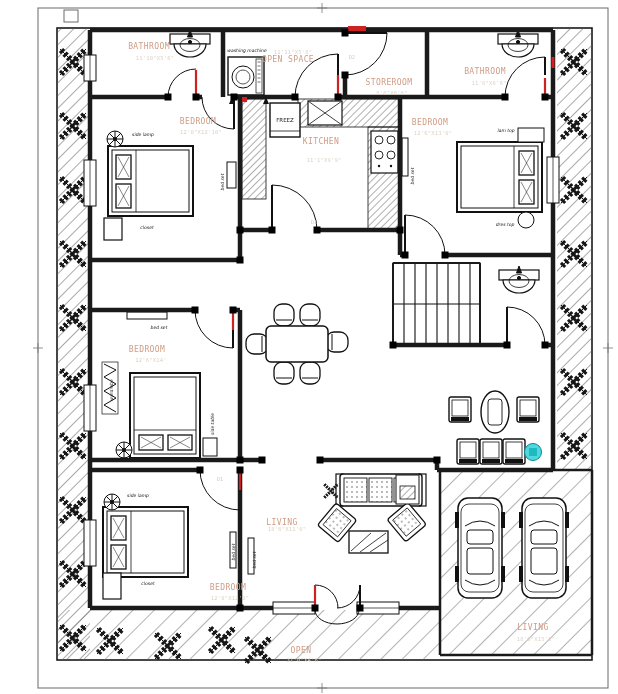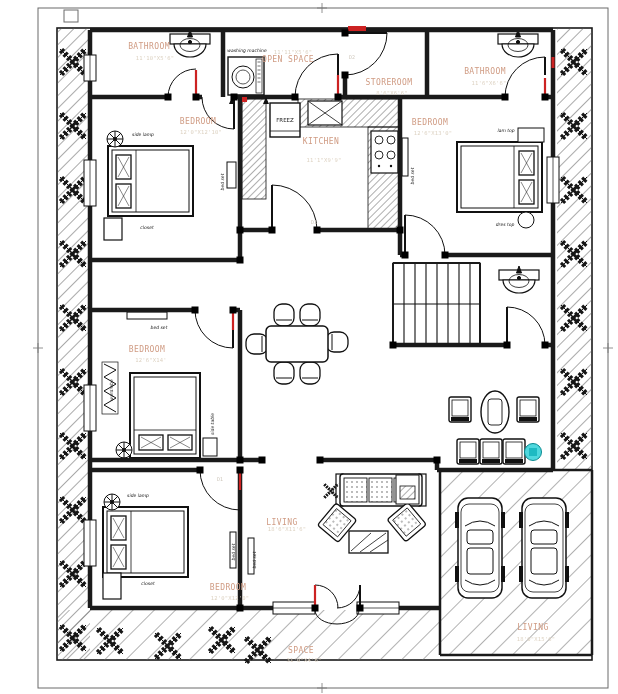--- a/index.html
+++ b/index.html
@@ -345,21 +345,21 @@
   <div class="lbl room" style="left:430px;top:122px">BEDROOM</div>
   <div class="lbl dim" style="left:433px;top:133px">12'6"X13'0"</div>
   <div class="lbl room" style="left:147px;top:349px">BEDROOM</div>
   <div class="lbl dim" style="left:151px;top:360px">12'6"X14'</div>
   <div class="lbl room" style="left:228px;top:587px">BEDROOM</div>
   <div class="lbl dim" style="left:230px;top:598px">12'0"X12'0"</div>
   <div class="lbl room" style="left:282px;top:522px">LIVING</div>
   <div class="lbl dim" style="left:287px;top:529px">18'6"X11'6"</div>
   <div class="lbl room" style="left:533px;top:627px">LIVING</div>
   <div class="lbl dim" style="left:536px;top:639px">18'0"X15'6"</div>
-  <div class="lbl room" style="left:301px;top:650px">SPACE</div>
+  <div class="lbl room" style="left:301px;top:650px">OPEN</div>
   <div class="lbl dim" style="left:304px;top:660px">31'0"X4'6"</div>
 
   <div class="lbl ann" style="left:247px;top:50px">washing machine</div>
   <div class="lbl ann big" style="left:285px;top:120px">FREEZ</div>
   <div class="lbl ann" style="left:143px;top:134px">side lamp</div>
   <div class="lbl ann" style="left:147px;top:227px">closet</div>
   <div class="lbl ann vert" style="left:222px;top:182px">bed set</div>
   <div class="lbl ann" style="left:506px;top:130px">lam top</div>
   <div class="lbl ann" style="left:505px;top:224px">dres top</div>
   <div class="lbl ann vert" style="left:412px;top:176px">bed set</div>

